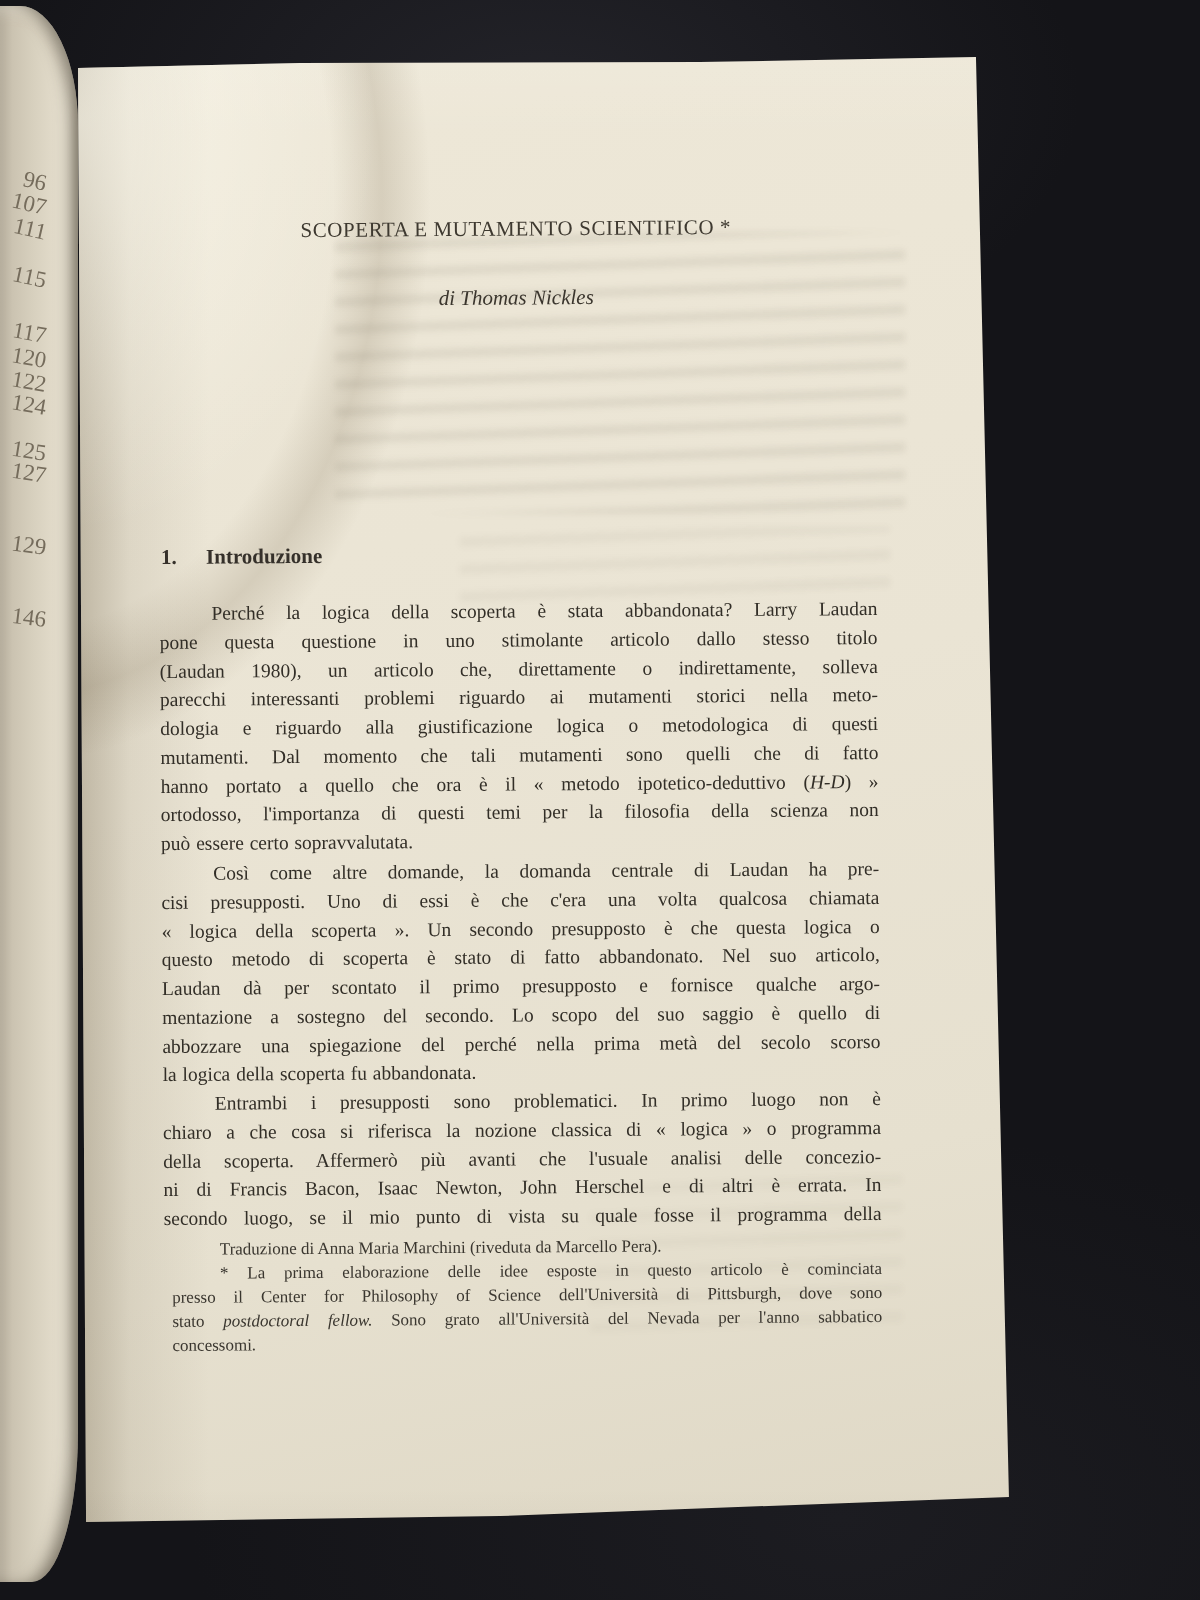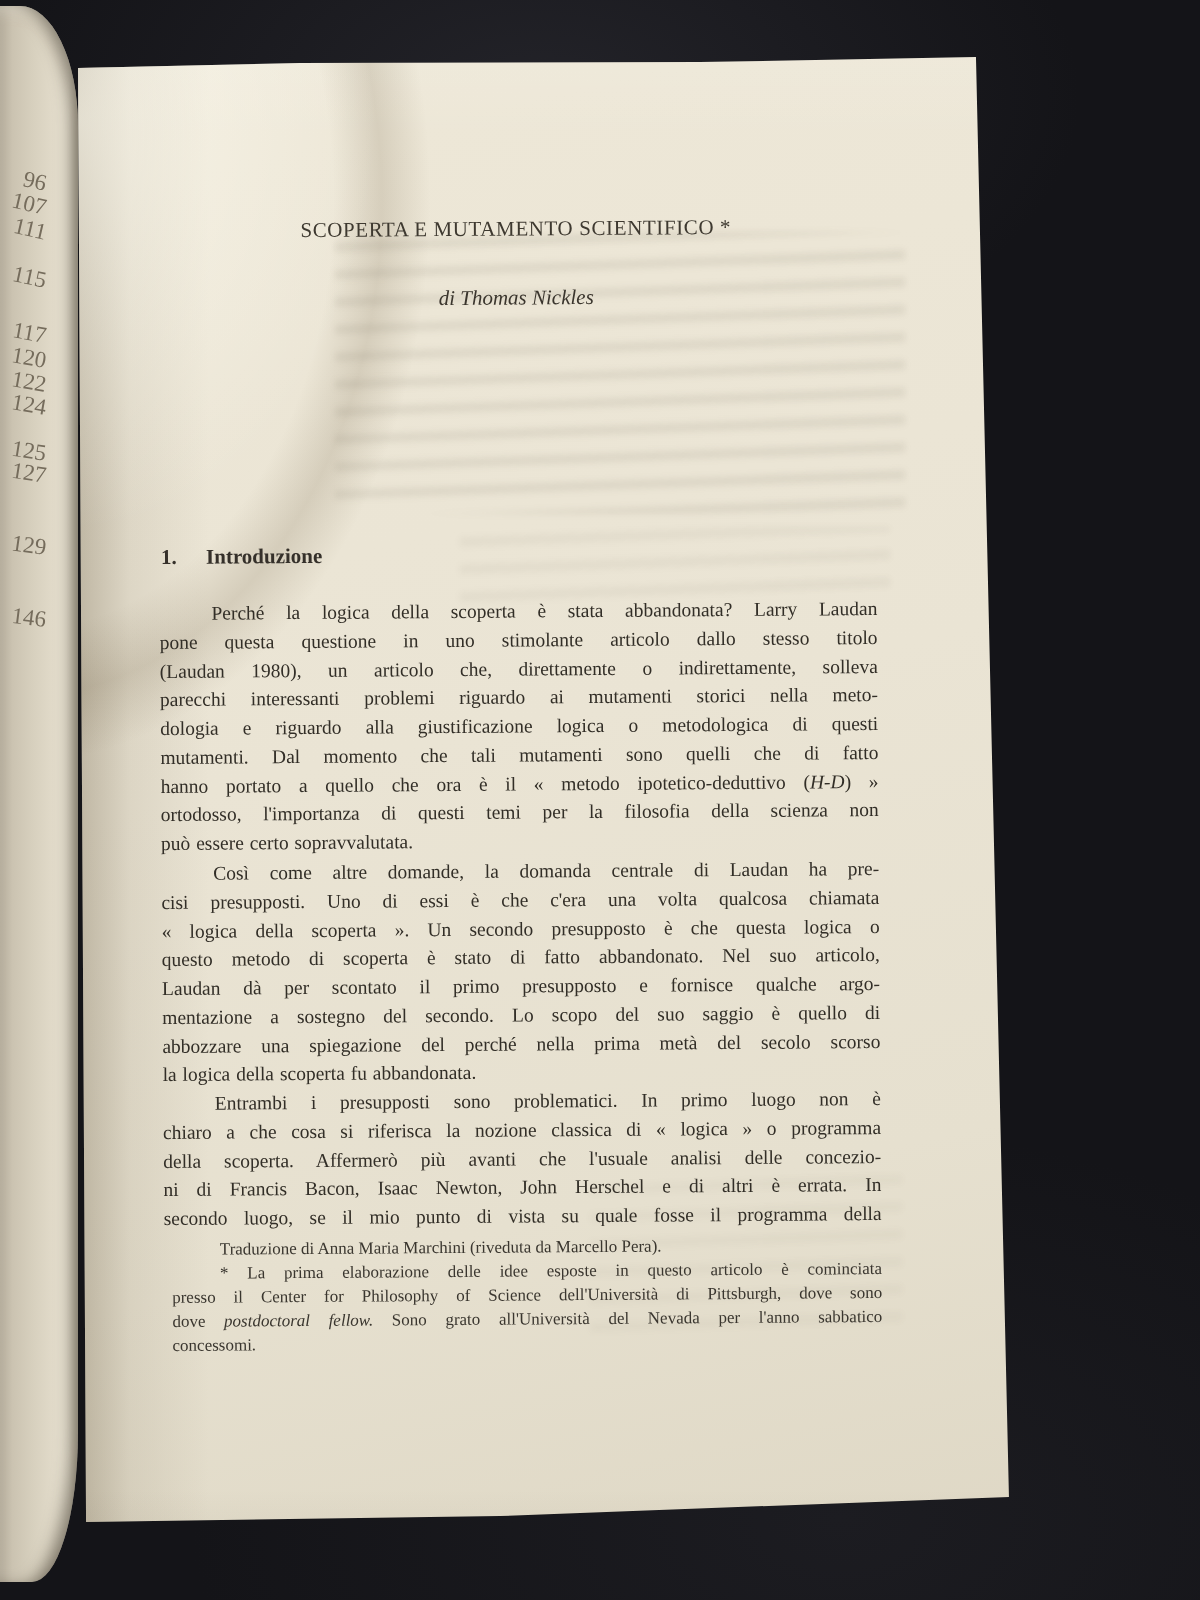--- a/index.html
+++ b/index.html
@@ -151,20 +151,20 @@
         <div class="line j">chiaro a che cosa si riferisca la nozione classica di « logica » o programma</div>
         <div class="line j">della scoperta. Affermerò più avanti che l'usuale analisi delle concezio-</div>
         <div class="line j">ni di Francis Bacon, Isaac Newton, John Herschel e di altri è errata. In</div>
         <div class="line j">secondo luogo, se il mio punto di vista su quale fosse il programma della</div>
       </div>
 
       <div class="footnote">
         <div class="fline find">Traduzione di Anna Maria Marchini (riveduta da Marcello Pera).</div>
         <div class="fline j find">* La prima elaborazione delle idee esposte in questo articolo è cominciata</div>
         <div class="fline j">presso il Center for Philosophy of Science dell'Università di Pittsburgh, dove sono</div>
-        <div class="fline j"><span>dove </span><span class="it">postdoctoral fellow.</span><span> Sono grato all'Università del Nevada per l'anno sabbatico</span></div>
+        <div class="fline j"><span>stato </span><span class="it">postdoctoral fellow.</span><span> Sono grato all'Università del Nevada per l'anno sabbatico</span></div>
         <div class="fline">concessomi.</div>
       </div>
 
     </div>
   </div>
 
 </div>
 
 </body></html>

